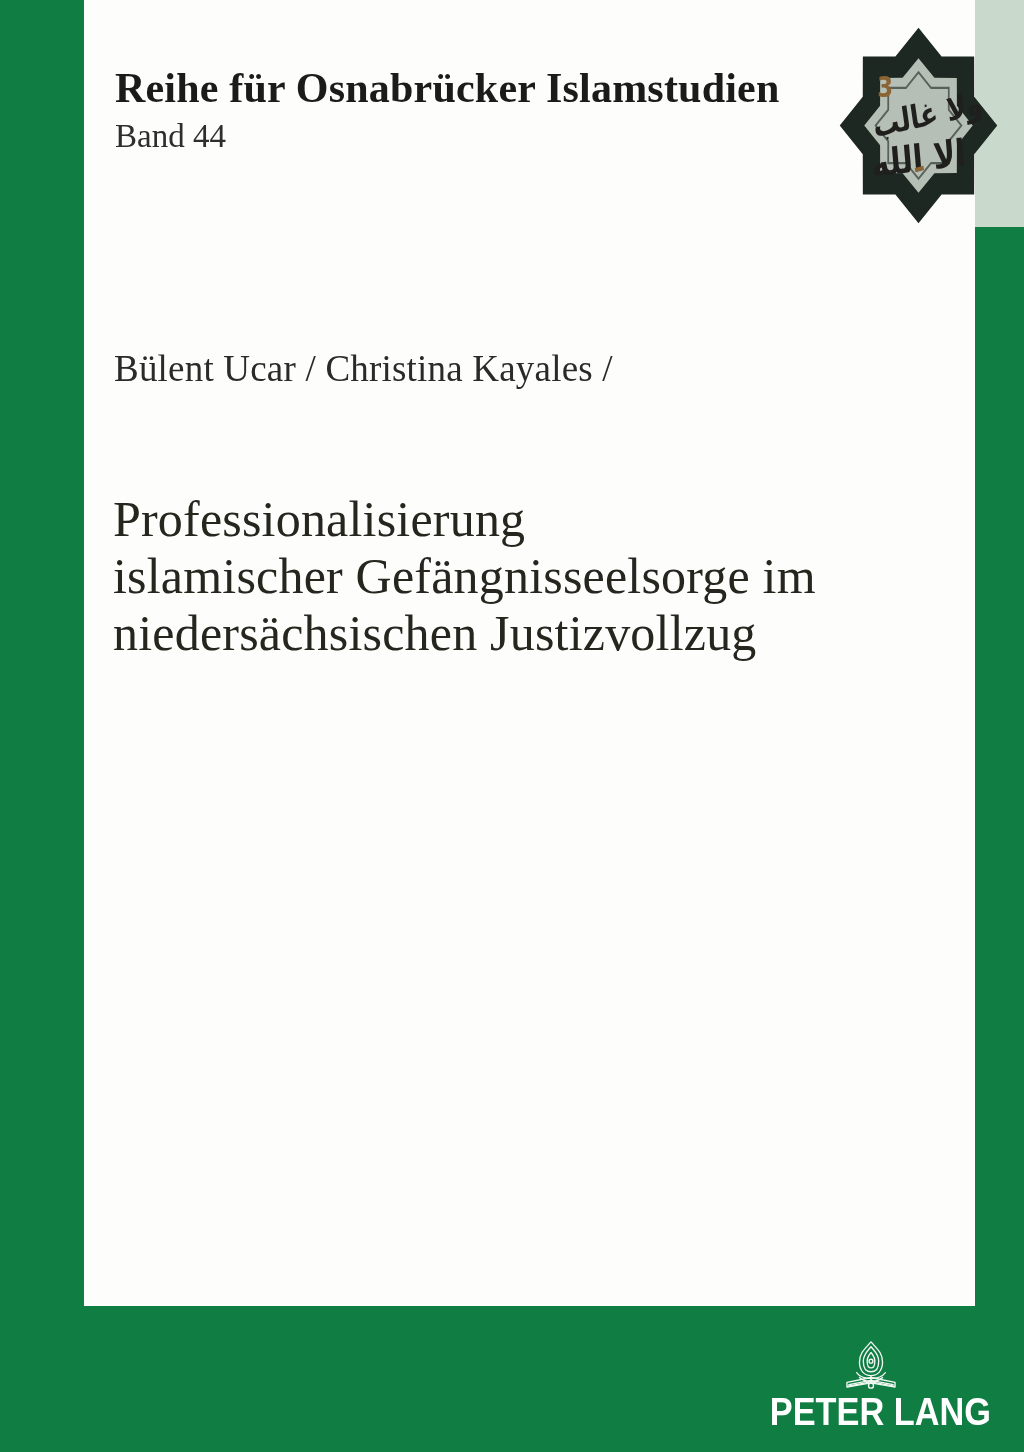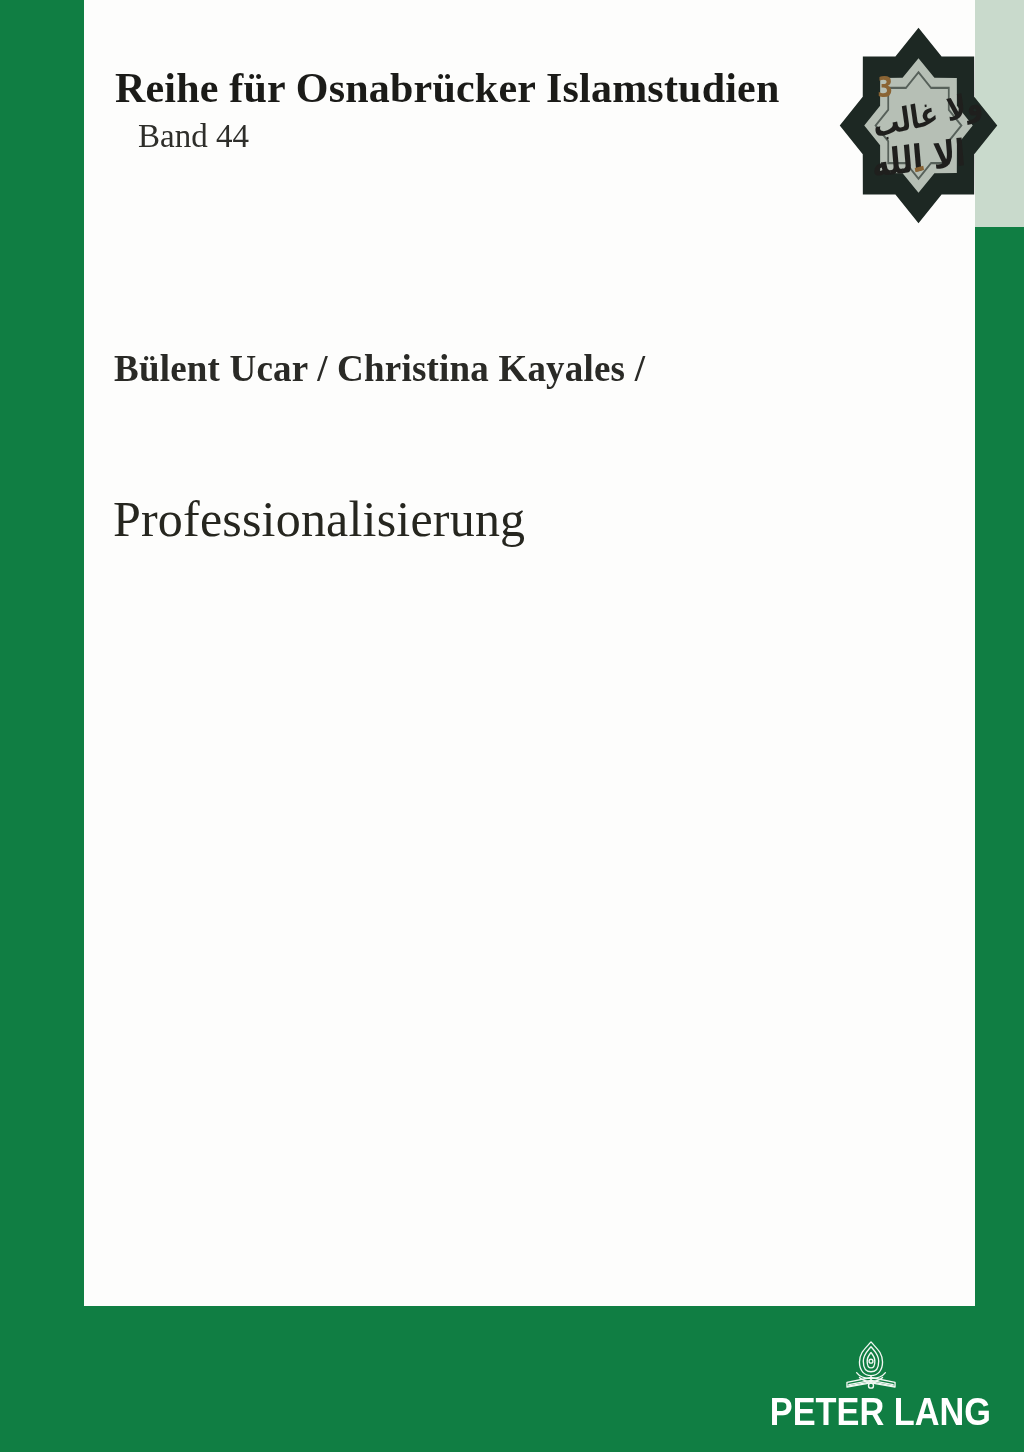--- a/index.html
+++ b/index.html
@@ -18,27 +18,26 @@
     position:absolute;left:975px;top:0;width:49px;height:227px;
     background:#C9DACC;
   }
   .series-title{
     position:absolute;left:115px;top:64px;
     font-size:42px;font-weight:700;color:#1B1B18;
     letter-spacing:.2px;white-space:nowrap;
   }
   .series-volume{
     position:absolute;left:115px;top:118px;
-    font-size:33px;font-weight:400;color:#2E2E2A;margin-left:23px;
+    font-size:33px;font-weight:400;color:#2E2E2A;
   }
   .authors{
     position:absolute;left:114px;top:344px;
     font-size:37px;line-height:50px;color:#2A2A26;
     letter-spacing:.2px;
-    font-weight:bold;
   }
   .book-title{
     position:absolute;left:113px;top:474px;
     font-size:50px;line-height:57px;color:#26261F;
     letter-spacing:.2px;
     margin-top:17px;
   }
   .emblem{
     position:absolute;left:831px;top:17px;width:175px;height:217px;
     z-index:3;
@@ -73,20 +72,22 @@
   <div class="series-title">Reihe für Osnabrücker Islamstudien</div>
 
   <div class="series-volume">Band 44</div>
 
   <div class="authors">
     <div>Bülent Ucar / Christina Kayales /</div>
   </div>
 
   <div class="book-title">
     <div>Professionalisierung</div>
+    <div>islamischer Gefängnisseelsorge im</div>
+    <div>niedersächsischen Justizvollzug</div>
   </div>
 
   <div class="emblem">
     <svg viewBox="0 0 200 200" preserveAspectRatio="none" xmlns="http://www.w3.org/2000/svg">
 
       <path fill="#1D2823" d="M100,10 L126.4,36.3 L163.6,36.4 L163.7,73.6 L190,100 L163.7,126.4 L163.6,163.6 L126.4,163.7 L100,190 L73.6,163.7 L36.4,163.6 L36.3,126.4 L10,100 L36.3,73.6 L36.4,36.4 L73.6,36.3 Z"></path>
 
       <path fill="#B6BFB5" d="M100,38 L118.2,56.1 L143.8,56.2 L143.9,81.8 L162,100 L143.9,118.2 L143.8,143.8 L118.2,143.9 L100,162 L81.8,143.9 L56.2,143.8 L56.1,118.2 L38,100 L56.1,81.8 L56.2,56.2 L81.8,56.1 Z"></path>
 
       <path fill="none" stroke="#57615A" stroke-width="2" d="M100,51 L114.4,65.4 L134.6,65.4 L134.6,85.6 L149,100 L134.6,114.4 L134.6,134.6 L114.4,134.6 L100,149 L85.6,134.6 L65.4,134.6 L65.4,114.4 L51,100 L65.4,85.6 L65.4,65.4 L85.6,65.4 Z"></path>

